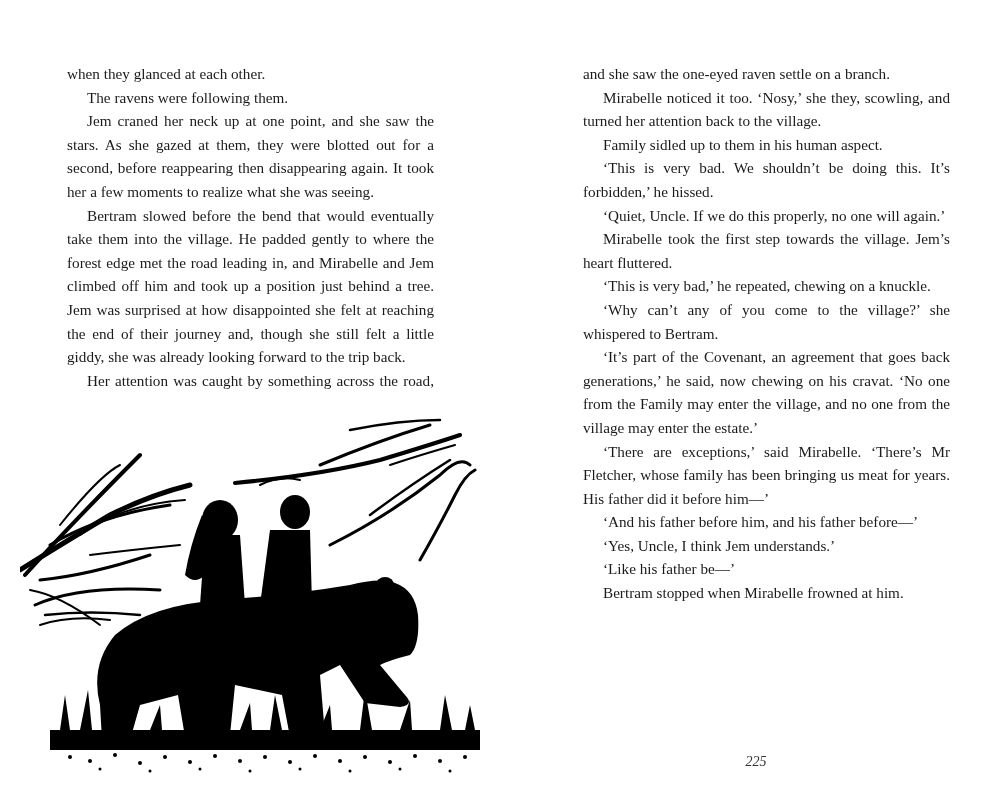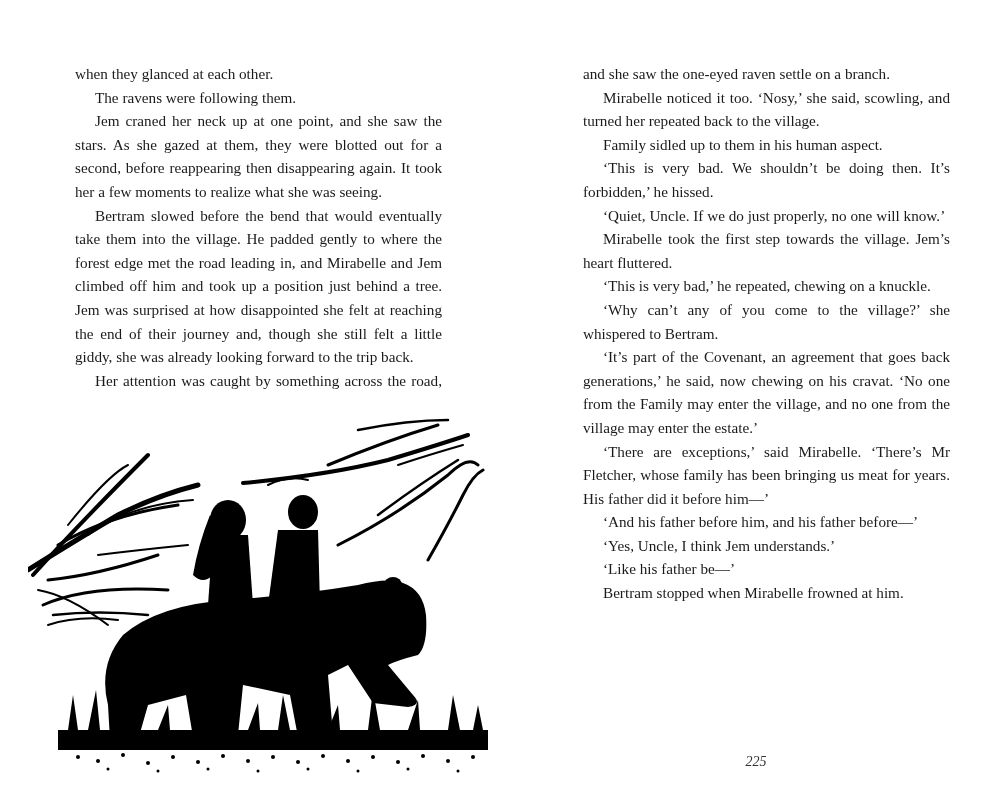--- a/index.html
+++ b/index.html
@@ -1,19 +1,19 @@
 <!DOCTYPE html>
 <html><head>
 <meta charset="utf-8">
 <style>
   html, body { margin:0; padding:0; background:#ffffff; }
   body { width:1000px; height:800px; position:relative; overflow:hidden;
          font-family:"Liberation Serif","DejaVu Serif",serif; color:#1a1a1a; }
   .page { position:absolute; top:0; height:800px; }
-  .page-left { left:8px; width:500px; }
+  .page-left { left:0; width:500px; }
   .page-right { left:516px; width:500px; }
   .text-block { position:absolute; font-size:15.2px; line-height:23.6px; text-align:justify; }
   .page-left .text-block { left:67px; top:62px; width:367px; }
   .page-right .text-block { left:67px; top:62px; width:367px; }
   .para { margin:0; text-indent:0; }
   .para.indent { text-indent:20px; }
   .para.last-left { text-align-last:justify; }
   .page-number { position:absolute; left:0; width:100%; text-align:center; top:746px;
                  font-size:14px; font-style:italic; color:#333; padding-left:0; }
   .page-right .page-number { left:0; width:500px; margin-left:-10px;margin-top:8px; }
@@ -101,24 +101,24 @@
         <circle cx="380" cy="364" r="1.5"></circle>
           <circle cx="430" cy="366" r="1.5"></circle>
       </g>
     </svg>
   </div>
 </div>
 
 <div class="page page-right">
   <div class="text-block">
     <p class="para">and she saw the one-eyed raven settle on a branch.</p>
-    <p class="para indent">Mirabelle noticed it too. ‘Nosy,’ she said, scowling, and turned her repeated back to the village.</p>
+    <p class="para indent">Mirabelle noticed it too. ‘Nosy,’ she they, scowling, and turned her attention back to the village.</p>
     <p class="para indent">Family sidled up to them in his human aspect.</p>
-    <p class="para indent">‘This is very bad. We shouldn’t be doing then. It’s forbidden,’ he hissed.</p>
-    <p class="para indent">‘Quiet, Uncle. If we do just properly, no one will know.’</p>
+    <p class="para indent">‘This is very bad. We shouldn’t be doing this. It’s forbidden,’ he hissed.</p>
+    <p class="para indent">‘Quiet, Uncle. If we do this properly, no one will again.’</p>
     <p class="para indent">Mirabelle took the first step towards the village. Jem’s heart fluttered.</p>
     <p class="para indent">‘This is very bad,’ he repeated, chewing on a knuckle.</p>
     <p class="para indent">‘Why can’t any of you come to the village?’ she whispered to Bertram.</p>
     <p class="para indent">‘It’s part of the Covenant, an agreement that goes back generations,’ he said, now chewing on his cravat. ‘No one from the Family may enter the village, and no one from the village may enter the estate.’</p>
     <p class="para indent">‘There are exceptions,’ said Mirabelle. ‘There’s Mr Fletcher, whose family has been bringing us meat for years. His father did it before him—’</p>
     <p class="para indent">‘And his father before him, and his father before—’</p>
     <p class="para indent">‘Yes, Uncle, I think Jem understands.’</p>
     <p class="para indent">‘Like his father be—’</p>
     <p class="para indent">Bertram stopped when Mirabelle frowned at him.</p>
   </div>

